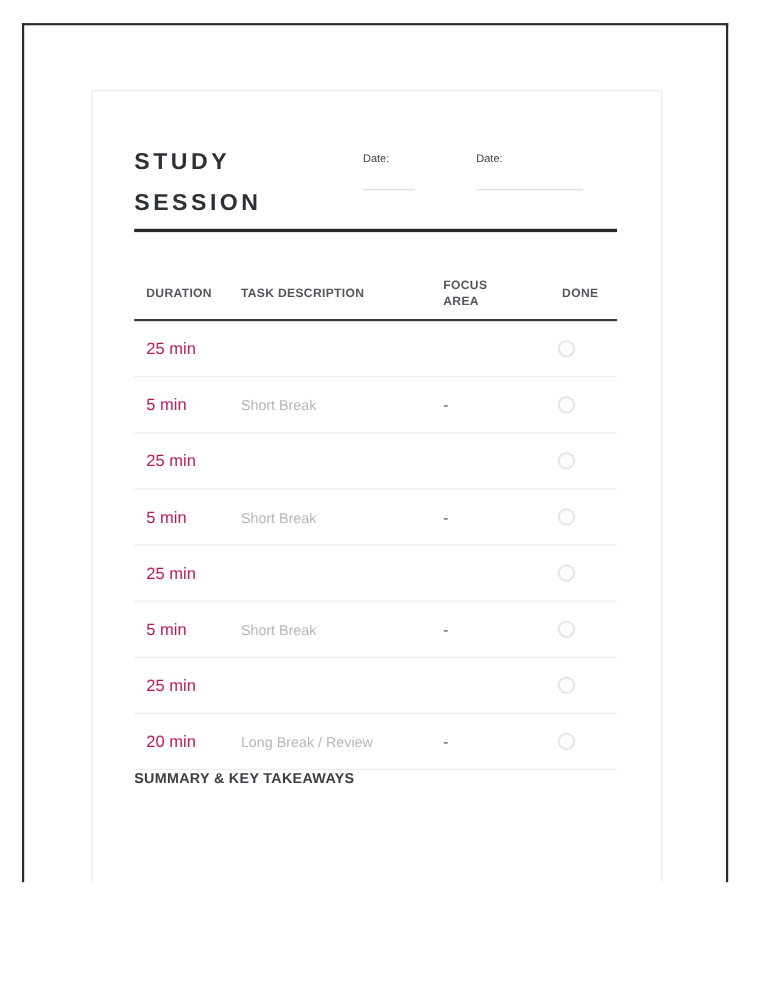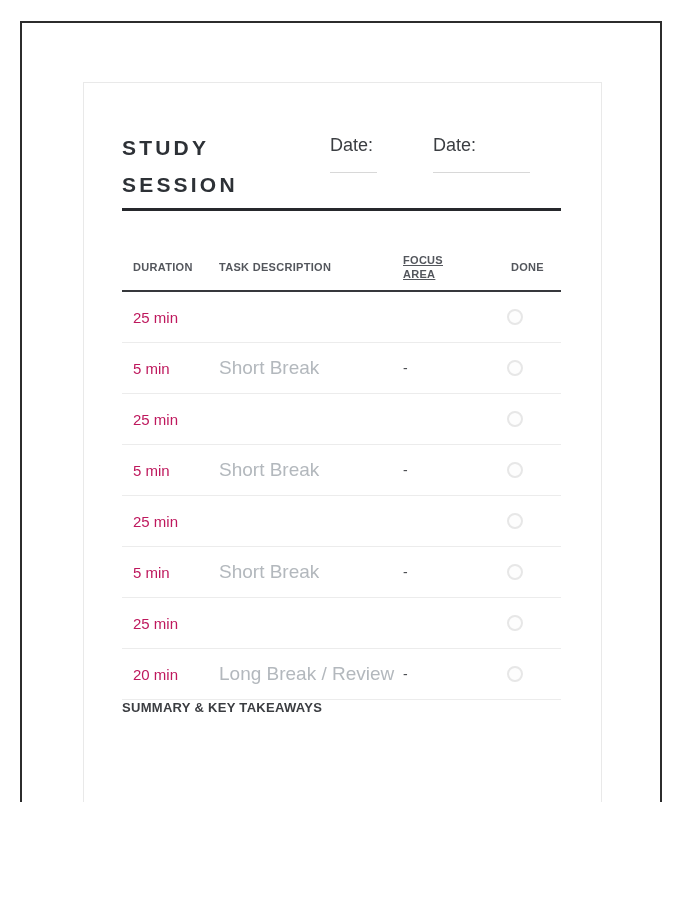--- a/index.html
+++ b/index.html
@@ -37,21 +37,21 @@
     font-size: 21px;
     font-weight: bold;
     letter-spacing: 3.2px;
     line-height: 37px;
     color: #2d3136;
     white-space: pre-line;
   }
   .field-block { position: absolute; top: 8px; }
   .field-block.date { left: 208px; width: 47px; }
   .field-block.goal { left: 311px; width: 97px; }
-  .field-label { font-size: 18px; line-height: 16px; color: #3b3e42; }
+  .field-label { font-size: 10px; line-height: 16px; color: #3b3e42; }
   .field-line { margin-top: 19px; border-bottom: 1px solid #d8d8d8; height: 1px; }
   .title-divider { margin-top: 5px; border-top: 3px solid #26282c; }
 
   .grid-row {
     display: grid;
     grid-template-columns: 86px 184px 108px 1fr;
     padding-left: 11px;
     align-items: center;
   }
   .thead {
@@ -59,27 +59,27 @@
     height: 48px;
     border-bottom: 2px solid #36383c;
   }
   .th {
     font-size: 11px;
     font-weight: bold;
     letter-spacing: 0.3px;
     line-height: 14px;
     color: #53565c;
   }
-  .th .wrap { display: inline-block; max-width: 50px; text-decoration: underline; }
+  .th .wrap { display: inline-block; max-width: 50px; }
   .trow {
     height: 51px;
     border-bottom: 1px solid #ececec;
   }
   .td-duration { font-size: 15px; color: #be185d; }
-  .td-task { font-size: 19px; color: #b3b8bd; }
+  .td-task { font-size: 13px; color: #b3b8bd; }
   .td-focus { font-size: 14px; color: #4e5054; }
   .done-circle {
     width: 16px; height: 16px;
     border: 2px solid #e7e7e7;
     border-radius: 50%;
     background: #fdfdfd;
     margin-left: -4px;
   }
   .summary-heading {
     font-size: 13px;

